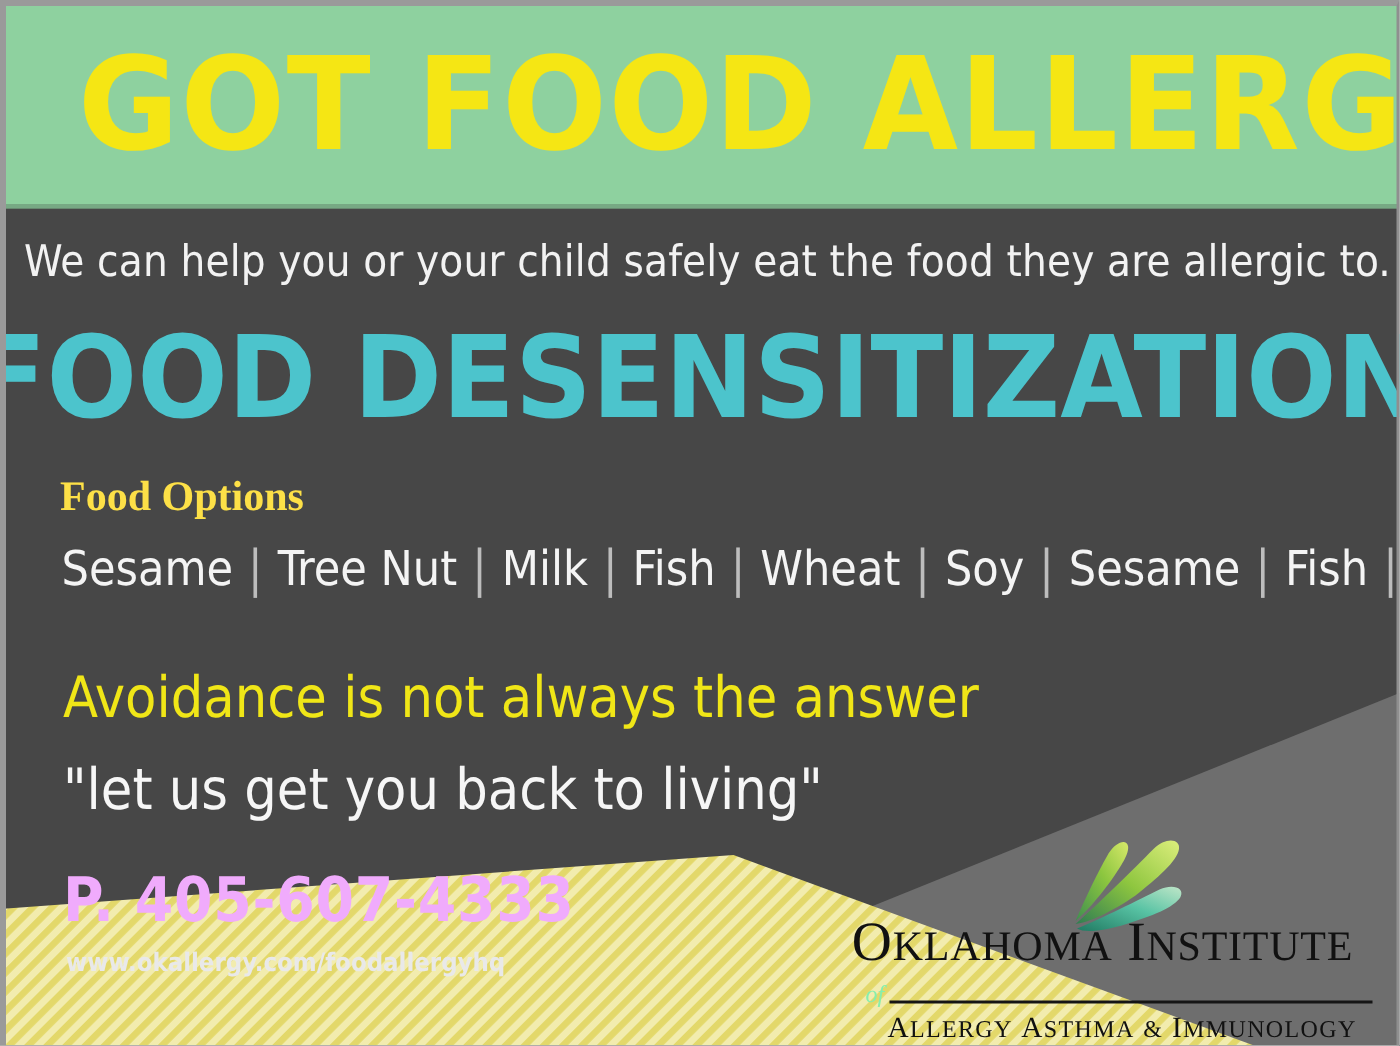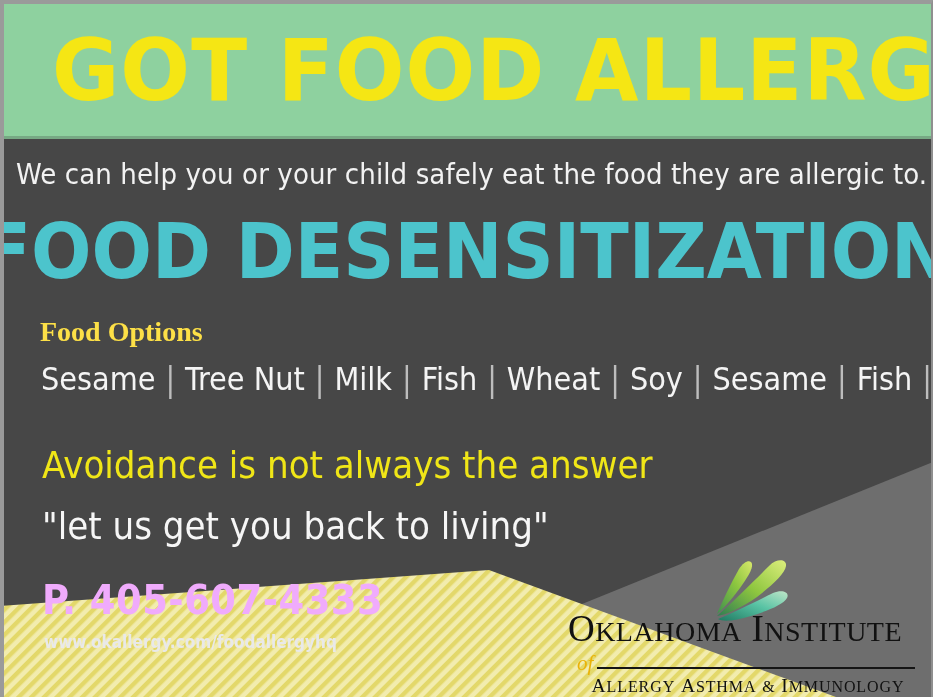--- a/index.html
+++ b/index.html
@@ -229,24 +229,24 @@
   #logo-line1 .cap { font-size: 37px; }
   #logo-line1 .small { font-size: 28px; }
   #logo-rule-row {
     position: relative;
     display: flex;
     align-items: flex-end;
     margin-top: 1px;
   }
   #logo-of {
     font-style: italic;
-    font-size: 21px;
+    font-size: 16px;
     line-height: 19px;
     padding: 0 4px 1px 22px;
-    color: #eab308;
+    color: #86efac;
   }
   #logo-rule {
     flex: 1;
     height: 2px;
     background: #151515;
     margin-bottom: 5px;
   }
   #logo-line2 {
     font-size: 19.5px;
     line-height: 24px;

